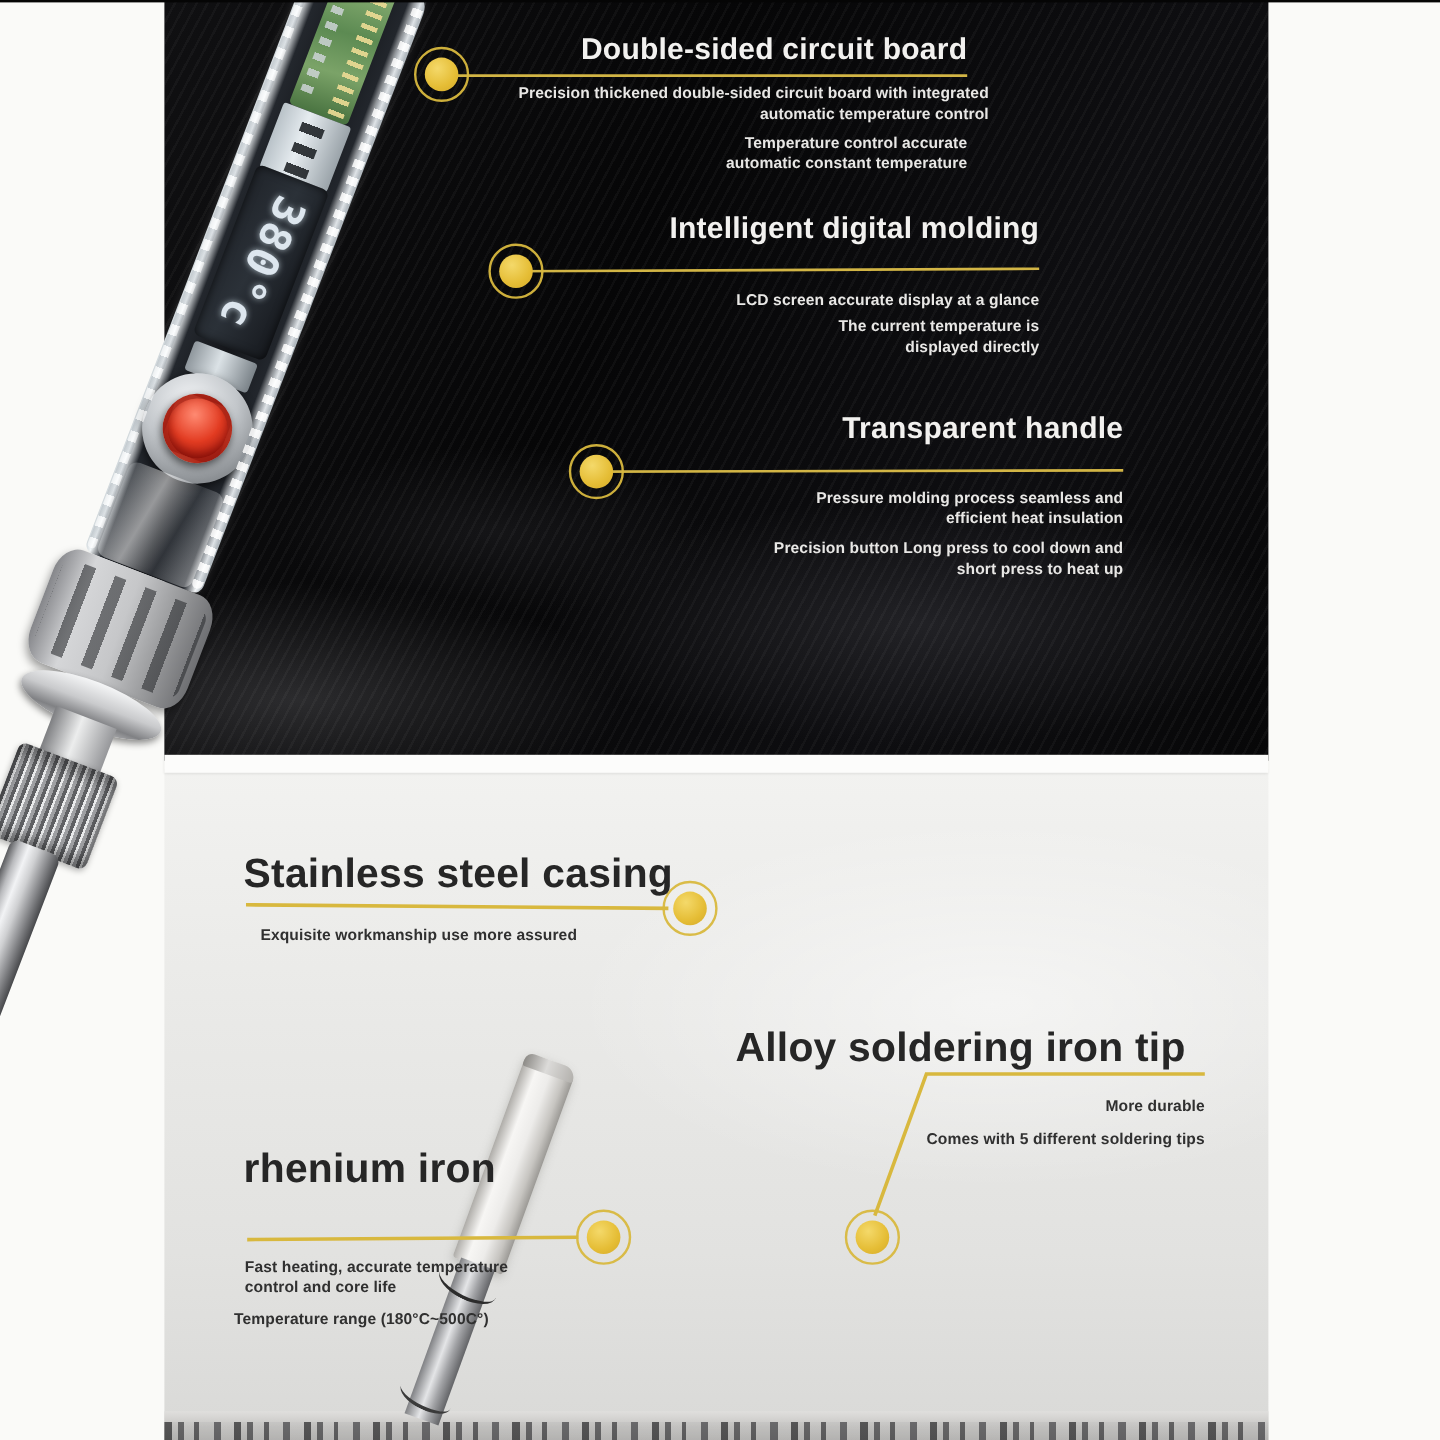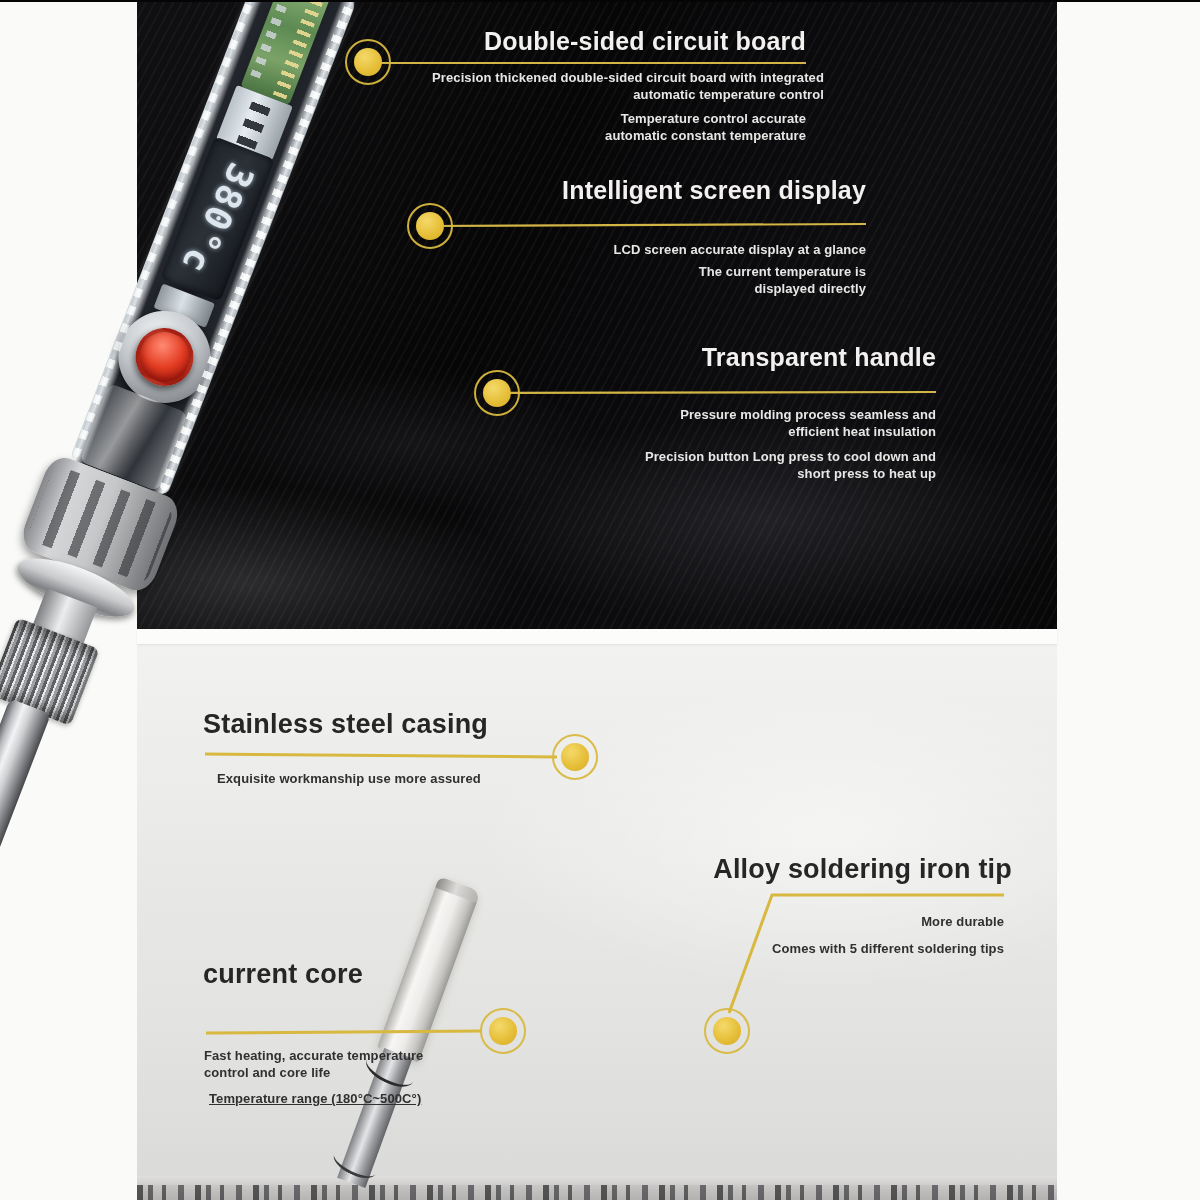--- a/index.html
+++ b/index.html
@@ -177,21 +177,21 @@
   
   .marker{position:absolute;width:46px;height:46px;margin:-23px 0 0 -23px;z-index:5;}
   .marker .ring{position:absolute;inset:0;border-radius:50%;border:2.5px solid rgba(216,184,62,0.95);}
   .marker .dot{
     position:absolute;inset:9px;border-radius:50%;
     background:radial-gradient(circle at 38% 32%, #f4d96a, #e5bd35 60%, #d3a92a);
   }
   
   .t{position:absolute;z-index:6;white-space:nowrap;}
   .h-light{color:#f2f1ef;font-size:25px;font-weight:bold;letter-spacing:.2px;}
-  .h-dark{color:#262626;font-size:27px;font-weight:bold;letter-spacing:.2px;}
+  .h-dark{color:#262626;font-size:34px;font-weight:bold;letter-spacing:.2px;}
   .b-light{color:#e8e7e5;font-size:13px;font-weight:bold;line-height:17px;letter-spacing:.1px;}
   .b-dark{color:#303030;font-size:13px;font-weight:bold;line-height:17px;letter-spacing:.1px;}
   .ra{text-align:right;}
   .la{text-align:left;}
   .h2line{line-height:30px;}
 </style>
 </head>
 <body>
 
 <div class="canvas">
@@ -284,21 +284,21 @@
   <div class="t h-light ra" style="right:394px;top:27px;">Double-sided circuit board</div>
   <div class="t b-light ra" style="right:376px;top:69px;">
     <div>Precision thickened double-sided circuit board with integrated</div>
     <div>automatic temperature control</div>
   </div>
   <div class="t b-light ra" style="right:394px;top:110px;">
     <div>Temperature control accurate</div>
     <div>automatic constant temperature</div>
   </div>
 
-  <div class="t h-light ra" style="right:334px;top:176px;">Intelligent screen display</div>
+  <div class="t h-light ra" style="right:334px;top:176px;">Intelligent digital molding</div>
   <div class="t b-light ra" style="right:334px;top:241px;">
     <div>LCD screen accurate display at a glance</div>
   </div>
   <div class="t b-light ra" style="right:334px;top:263px;">
     <div>The current temperature is</div>
     <div>displayed directly</div>
   </div>
 
   <div class="t h-light ra" style="right:264px;top:343px;">Transparent handle</div>
   <div class="t b-light ra" style="right:264px;top:406px;">
@@ -308,32 +308,32 @@
   <div class="t b-light ra" style="right:264px;top:448px;">
     <div>Precision button Long press to cool down and</div>
     <div>short press to heat up</div>
   </div>
 
   <div class="t h-dark la" style="left:203px;top:709px;">Stainless steel casing</div>
   <div class="t b-dark la" style="left:203px;top:770px;margin-left:14px;">
     <div>Exquisite workmanship use more assured</div>
   </div>
 
-  <div class="t h-dark ra" style="right:188px;top:854px;">Alloy soldering iron tip</div>
+  <div class="t h-dark ra" style="right:212px;top:854px;">Alloy soldering iron tip</div>
   <div class="t b-dark ra" style="right:196px;top:913px;">
     <div>More durable</div>
   </div>
   <div class="t b-dark ra" style="right:196px;top:940px;">
     <div>Comes with 5 different soldering tips</div>
   </div>
 
   <div class="t h-dark la h2line" style="left:203px;top:959px;">
-    <div>current core</div>
+    <div>rhenium iron</div>
   </div>
   <div class="t b-dark la" style="left:204px;top:1047px;">
     <div>Fast heating, accurate temperature</div>
     <div>control and core life</div>
   </div>
-  <div class="t b-dark la" style="left:209px;top:1090px;text-decoration:underline;">
+  <div class="t b-dark la" style="left:195px;top:1090px;">
     <div>Temperature range (180°C~500C°)</div>
   </div>
 
 </div>
 
 </body></html>

